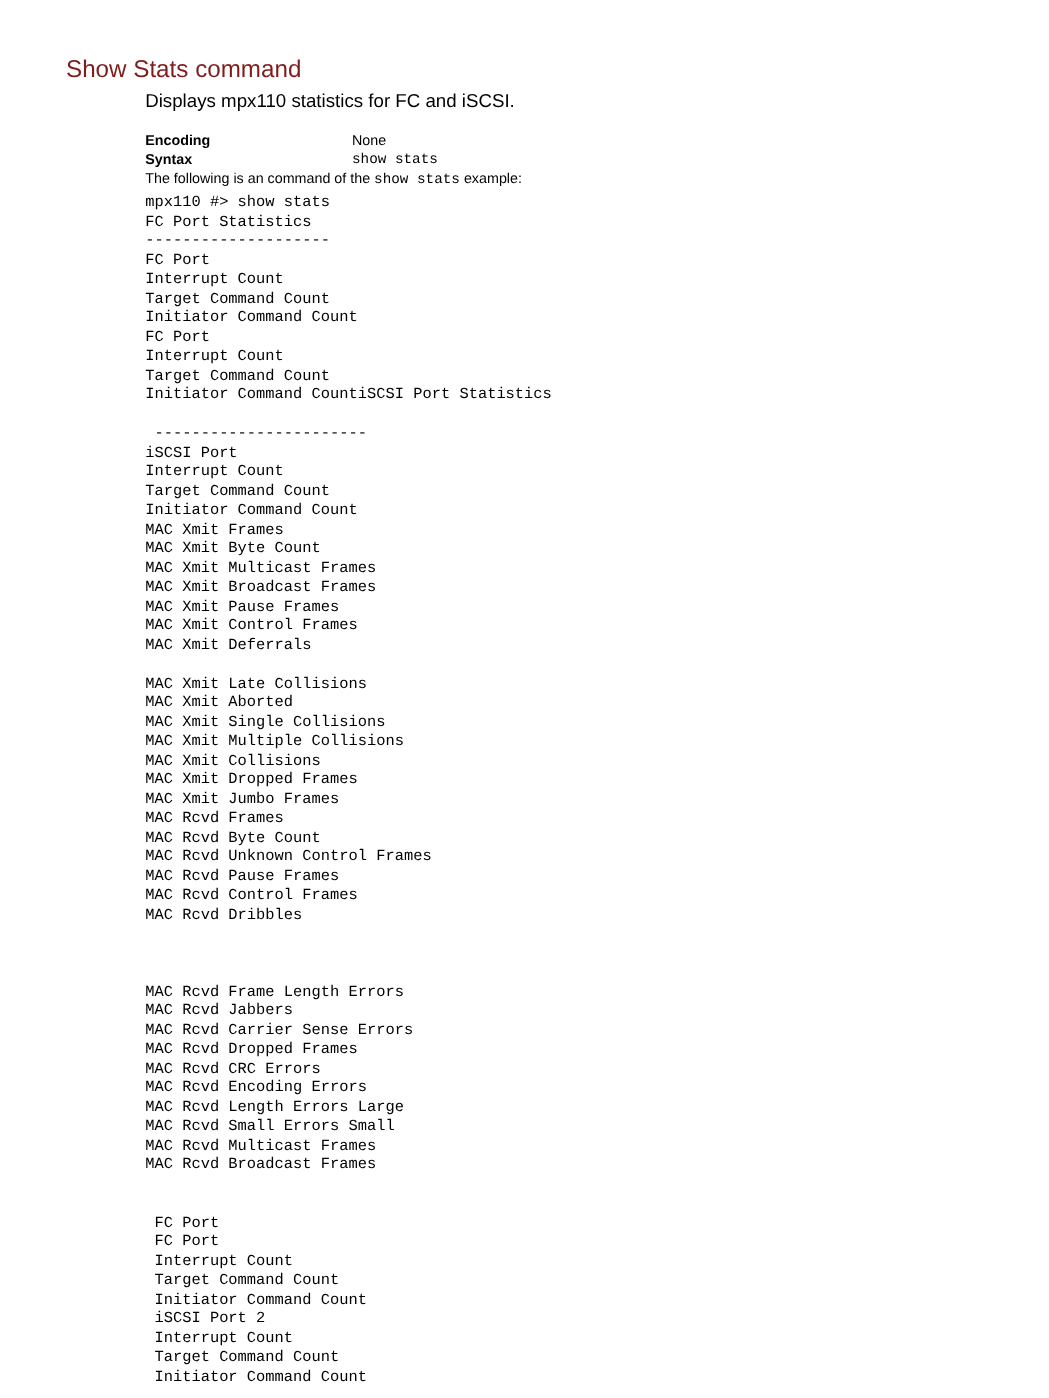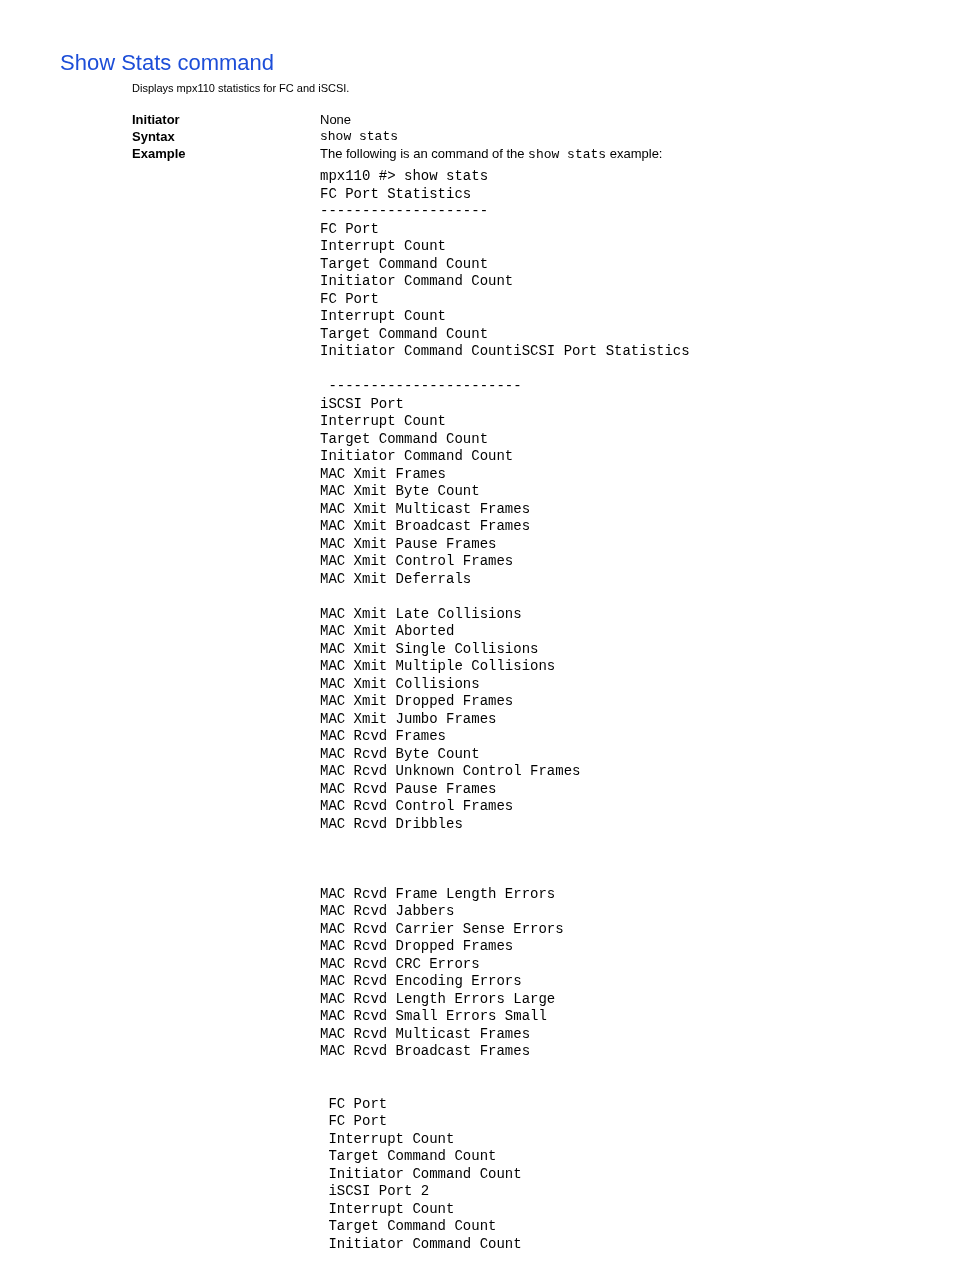--- a/index.html
+++ b/index.html
@@ -11,27 +11,27 @@
     width: 954px;
     background: #fff;
   }
   .page {
     padding: 50px 60px 40px 60px;
   }
   h2.section-title {
     font-family: Arial, Helvetica, sans-serif;
     font-weight: normal;
     font-size: 22px;
-    color: #1d4ed8;
+    color: #7f1d1d;
     margin: 0 0 6px 0;
   }
   .intro {
     margin-left: 72px;
     margin-bottom: 16px;
-    font-size: 11px;
+    font-size: 17px;
   }
   .def-row {
     display: flex;
     margin-left: 72px;
   }
   .def-label {
     width: 188px;
     font-weight: bold;
     font-size: 13px;
     padding-top: 2px;
@@ -68,31 +68,30 @@
 </head>
 <body>
 
 <div class="page">
 
   <h2 class="section-title">Show Stats command</h2>
 
   <div class="intro">Displays mpx110 statistics for FC and iSCSI.</div>
 
   <div class="def-row">
-    <div class="def-label">Initiator</div>
+    <div class="def-label">Encoding</div>
     <div class="def-value">None</div>
   </div>
 
   <div class="def-row">
     <div class="def-label">Syntax</div>
     <div class="def-value-mono">show stats</div>
   </div>
 
   <div class="def-row">
-    <div class="def-label">Example</div>
     <div class="def-value example-text">
       <span>The following is an command of the </span><span class="mono-inline">show stats</span><span> example:</span>
       <pre class="output">mpx110 #&gt; show stats
 FC Port Statistics
 --------------------
 FC Port
 Interrupt Count
 Target Command Count
 Initiator Command Count
 FC Port

